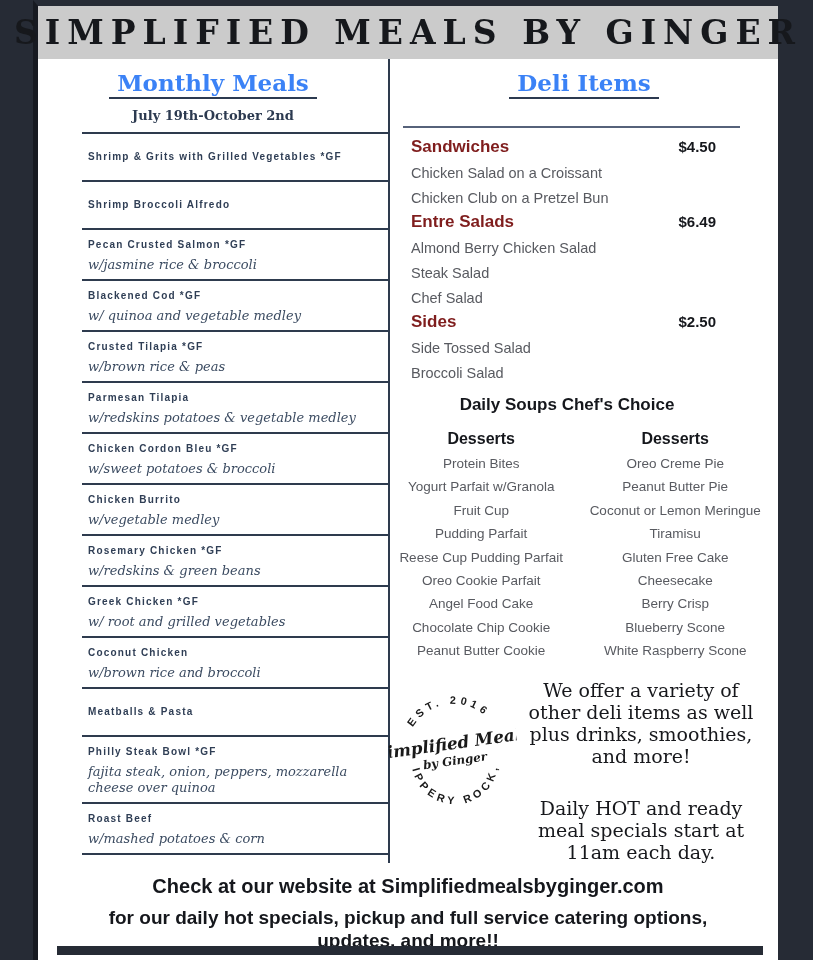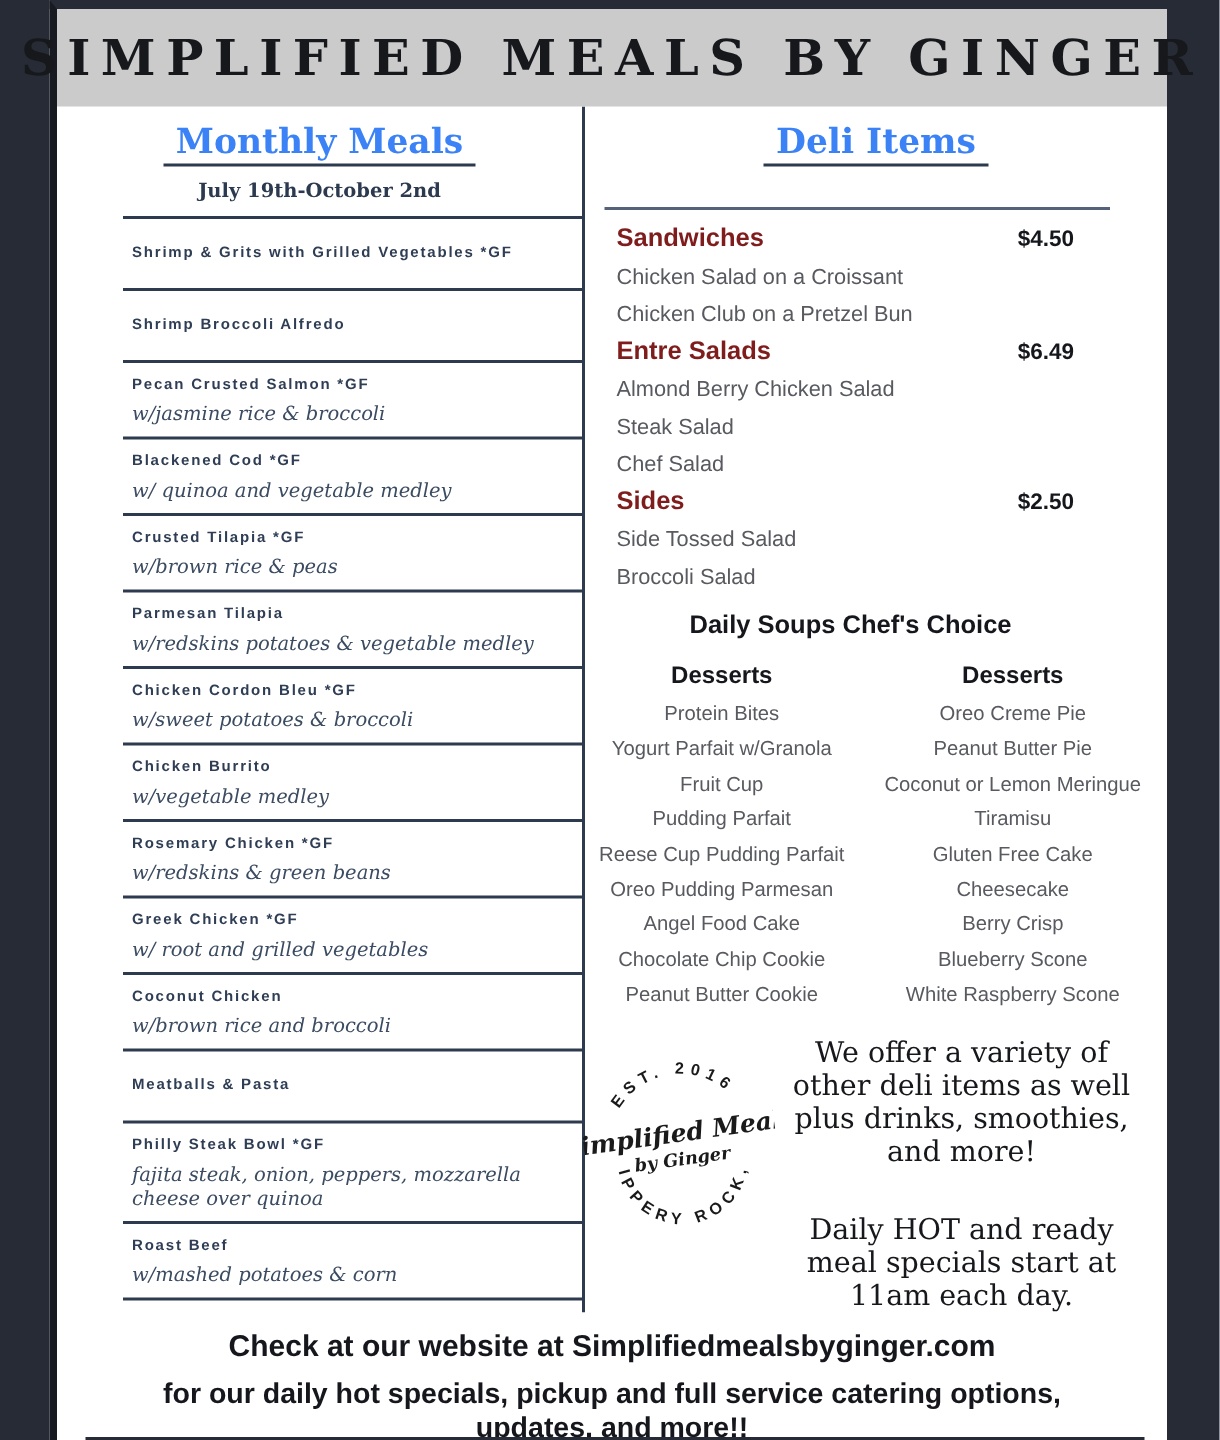--- a/index.html
+++ b/index.html
@@ -10,21 +10,21 @@
   }
   .page{
     position:relative;box-sizing:border-box;
     margin-left:33px;width:745px;height:960px;
     background:#ffffff;
     border-left:5px solid #171a21;
     border-top:6px solid #262b35;
   }
   
   .header-band{
-    height:65px;background:#cbcbcb;
+    height:53px;background:#cbcbcb;
     display:flex;align-items:center;justify-content:center;
   }
   .header-title{
     font-family:"DejaVu Serif",serif;font-weight:bold;
     font-size:33px;letter-spacing:7px;color:#16181c;white-space:nowrap;
   }
   
   .content{display:flex;height:804px;overflow:hidden;}
   .col-left{
     box-sizing:border-box;width:352px;flex:0 0 352px;
@@ -200,21 +200,21 @@
 
       <div class="desserts-row">
         <div class="dessert-col first">
           <div class="dessert-head">Desserts</div>
           <div class="dessert-list">
               <div>Protein Bites</div>
               <div>Yogurt Parfait w/Granola</div>
               <div>Fruit Cup</div>
               <div>Pudding Parfait</div>
               <div>Reese Cup Pudding Parfait</div>
-              <div>Oreo Pudding Parmesan</div>
+              <div>Oreo Cookie Parfait</div>
               <div>Angel Food Cake</div>
               <div>Chocolate Chip Cookie</div>
               <div>Peanut Butter Cookie</div>
             </div>
         </div>
         <div class="dessert-col">
           <div class="dessert-head">Desserts</div>
           <div class="dessert-list">
               <div>Oreo Creme Pie</div>
               <div>Peanut Butter Pie</div>

